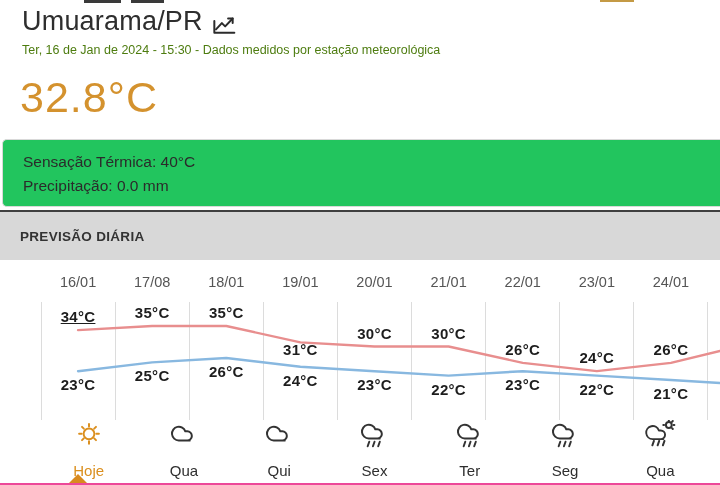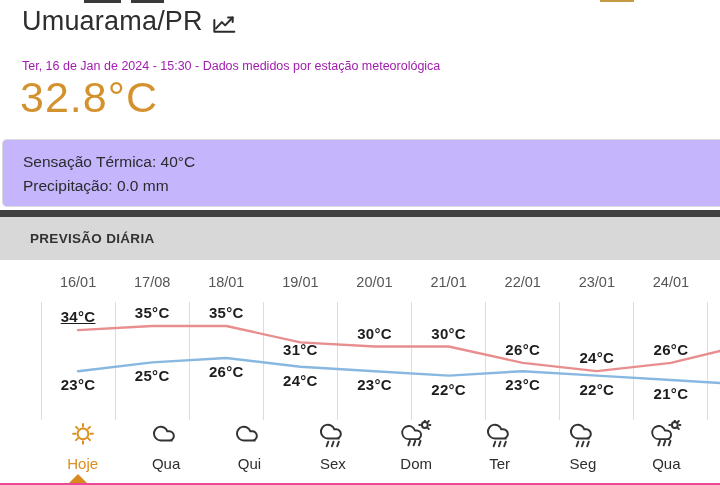--- a/index.html
+++ b/index.html
@@ -8,53 +8,53 @@
   .screen { position:relative; width:720px; height:485px; background:#fff; }
 
   
   .frag { position:absolute; top:0; height:3px; background:#3a3a3a; }
   .frag-a { left:84px; width:37px; }
   .frag-b { left:131px; width:33px; }
   .frag-gold { position:absolute; top:0; left:600px; width:34px; height:2px; background:#c49a45; }
 
   
   header { position:absolute; top:6px; left:22px; right:10px; }
-  .title-row { display:flex; gap:7px; }
+  .title-row { display:flex; align-items:center; gap:7px; }
   h1 { font-size:27px; font-weight:400; color:#2e2e2e; letter-spacing:0.2px; }
   .chart-icon { display:inline-flex; margin-top:4px; cursor:pointer; }
-  .subtitle { margin-top:22px; font-size:12.5px; color:#a21caf; }
+  .subtitle { margin-top:6px; font-size:12.5px; color:#4d7c0f; }
 
   .big-temp { position:absolute; top:62px; left:20px; font-size:43px; font-weight:400;
               color:#d4922e; letter-spacing:1px; line-height:70px; }
 
   .info-card { position:absolute; top:139px; left:2px; right:0; height:68px;
                border:1px solid #d9d9d9; border-right:none; border-radius:5px 0 0 5px;
-               padding:10px 20px; background:#c4b5fd; }
+               padding:10px 20px; background:#22c55e; }
   .info-card div { font-size:15.5px; color:#2b2b2b; line-height:24px; }
 
   .section-bar { position:absolute; top:210px; left:0; right:0; height:50px;
-                 background:#d8d8d8; border-top:7px solid #404040;
-                 display:flex; align-items:center; padding-left:30px; }
+                 background:#d8d8d8; border-top:2px solid #404040;
+                 display:flex; align-items:center; padding-left:20px; }
   .section-bar span { font-size:13.5px; font-weight:700; color:#333; letter-spacing:0.3px; }
 
   
   .forecast { position:absolute; top:268px; left:0; right:0; height:220px;
               background:#fff; border-bottom:5px solid #ec4899; }
   .dates-row { position:absolute; top:6px; left:41px; width:667px; display:flex; }
   .dates-row .cell { flex:1; text-align:center; font-size:14.5px; color:#555; }
   .grid-lines { position:absolute; top:34px; left:41px; width:667px; height:118px; display:flex; }
   .grid-lines .gcell { flex:1; border-left:1px solid #dcdcdc; }
   .grid-lines .gcell:last-child { border-right:1px solid #dcdcdc; }
   .lines-svg { position:absolute; top:0; left:0; pointer-events:none; }
   .tlabel { position:absolute; width:60px; text-align:center; font-size:15px;
             font-weight:700; color:#1d1d1d; letter-spacing:0.3px; }
   .icons-row { position:absolute; top:152px; left:41px; width:667px; display:flex; }
   .icons-row .dcell { flex:1; display:flex; flex-direction:column; align-items:center;
                       cursor:pointer; }
-  .dcell .dlabel { margin-top:2px; font-size:15px; color:#2e2e2e; }
+  .dcell .dlabel { margin-top:9px; font-size:15px; color:#2e2e2e; }
   .dcell.active .dlabel { color:#db8f1e; }
   .active-pointer { position:absolute; bottom:0; left:69px; width:0; height:0;
                     border-left:9px solid transparent; border-right:9px solid transparent;
                     border-bottom:9px solid #d98a1e; }
 </style>
 </head>
 <body>
 
 <div class="screen">
 
@@ -162,59 +162,46 @@
           <span><svg width="32" height="29" viewBox="0 0 24 22" fill="none" stroke="#333333" stroke-width="1.5" stroke-linecap="round" stroke-linejoin="round">
               <g transform="translate(0,-2.5)">
                 <path d="M16.5 16.5H8a5.2 5.2 0 1 1 5-6.9h1.5a3.45 3.45 0 1 1 0 6.9Z"></path>
               </g>
               <path d="M8.4 16.5l-1.2 3.4M12.4 16.5l-1.2 3.4M16.4 16.5l-1.2 3.4"></path>
             </svg></span>
           <span class="dlabel">Sex</span>
         </div>
         <div class="dcell">
           <span><svg width="32" height="29" viewBox="0 0 24 22" fill="none" stroke="#333333" stroke-width="1.5" stroke-linecap="round" stroke-linejoin="round">
+              <g transform="translate(0,-2.5)">
+                <path d="M16.5 16.5H8a5.2 5.2 0 1 1 5-6.9h1.5a3.45 3.45 0 1 1 0 6.9Z"></path>
+              </g>
+              <path d="M8.4 16.5l-1.2 3.4M12.4 16.5l-1.2 3.4M16.4 16.5l-1.2 3.4"></path>
+            </svg></span>
+          <span class="dlabel">Ter</span>
+        </div>
+        <div class="dcell">
+          <span><svg width="32" height="29" viewBox="0 0 24 22" fill="none" stroke="#333333" stroke-width="1.5" stroke-linecap="round" stroke-linejoin="round">
+              <g transform="translate(0,-2.5)">
+                <path d="M16.5 16.5H8a5.2 5.2 0 1 1 5-6.9h1.5a3.45 3.45 0 1 1 0 6.9Z"></path>
+              </g>
+              <path d="M8.4 16.5l-1.2 3.4M12.4 16.5l-1.2 3.4M16.4 16.5l-1.2 3.4"></path>
+            </svg></span>
+          <span class="dlabel">Seg</span>
+        </div>
+        <div class="dcell">
+          <span><svg width="32" height="29" viewBox="0 0 24 22" fill="none" stroke="#333333" stroke-width="1.5" stroke-linecap="round" stroke-linejoin="round">
               <circle cx="18.7" cy="3.8" r="2.2"></circle>
               <path d="M18.7 0.2v0.6M22.3 3.8h0.6M21.2 1.3l0.5-0.5M21.2 6.3l0.5 0.5M15.1 3.8h-0.6"></path>
               <g transform="translate(-1.2,-1.2) scale(0.95)">
                 <path d="M16.5 16.5H8a5.2 5.2 0 1 1 5-6.9h1.5a3.45 3.45 0 1 1 0 6.9Z"></path>
               </g>
               <g transform="translate(-1,-0.7)">
                 <path d="M8.4 16.5l-1.2 3.4M12.4 16.5l-1.2 3.4M16.4 16.5l-1.2 3.4"></path>
               </g>
             </svg></span>
-          <span class="dlabel">Dom</span>
-        </div>
-        <div class="dcell">
-          <span><svg width="32" height="29" viewBox="0 0 24 22" fill="none" stroke="#333333" stroke-width="1.5" stroke-linecap="round" stroke-linejoin="round">
-              <g transform="translate(0,-2.5)">
-                <path d="M16.5 16.5H8a5.2 5.2 0 1 1 5-6.9h1.5a3.45 3.45 0 1 1 0 6.9Z"></path>
-              </g>
-              <path d="M8.4 16.5l-1.2 3.4M12.4 16.5l-1.2 3.4M16.4 16.5l-1.2 3.4"></path>
-            </svg></span>
-          <span class="dlabel">Ter</span>
-        </div>
-        <div class="dcell">
-          <span><svg width="32" height="29" viewBox="0 0 24 22" fill="none" stroke="#333333" stroke-width="1.5" stroke-linecap="round" stroke-linejoin="round">
-              <g transform="translate(0,-2.5)">
-                <path d="M16.5 16.5H8a5.2 5.2 0 1 1 5-6.9h1.5a3.45 3.45 0 1 1 0 6.9Z"></path>
-              </g>
-              <path d="M8.4 16.5l-1.2 3.4M12.4 16.5l-1.2 3.4M16.4 16.5l-1.2 3.4"></path>
-            </svg></span>
-          <span class="dlabel">Seg</span>
-        </div>
-        <div class="dcell">
-          <span><svg width="32" height="29" viewBox="0 0 24 22" fill="none" stroke="#333333" stroke-width="1.5" stroke-linecap="round" stroke-linejoin="round">
-              <circle cx="18.7" cy="3.8" r="2.2"></circle>
-              <path d="M18.7 0.2v0.6M22.3 3.8h0.6M21.2 1.3l0.5-0.5M21.2 6.3l0.5 0.5M15.1 3.8h-0.6"></path>
-              <g transform="translate(-1.2,-1.2) scale(0.95)">
-                <path d="M16.5 16.5H8a5.2 5.2 0 1 1 5-6.9h1.5a3.45 3.45 0 1 1 0 6.9Z"></path>
-              </g>
-              <g transform="translate(-1,-0.7)">
-                <path d="M8.4 16.5l-1.2 3.4M12.4 16.5l-1.2 3.4M16.4 16.5l-1.2 3.4"></path>
-              </g>
-            </svg></span>
           <span class="dlabel">Qua</span>
         </div>
       </div>
     <div class="active-pointer"></div>
   </div>
 
 </div>
 
 </body></html>

